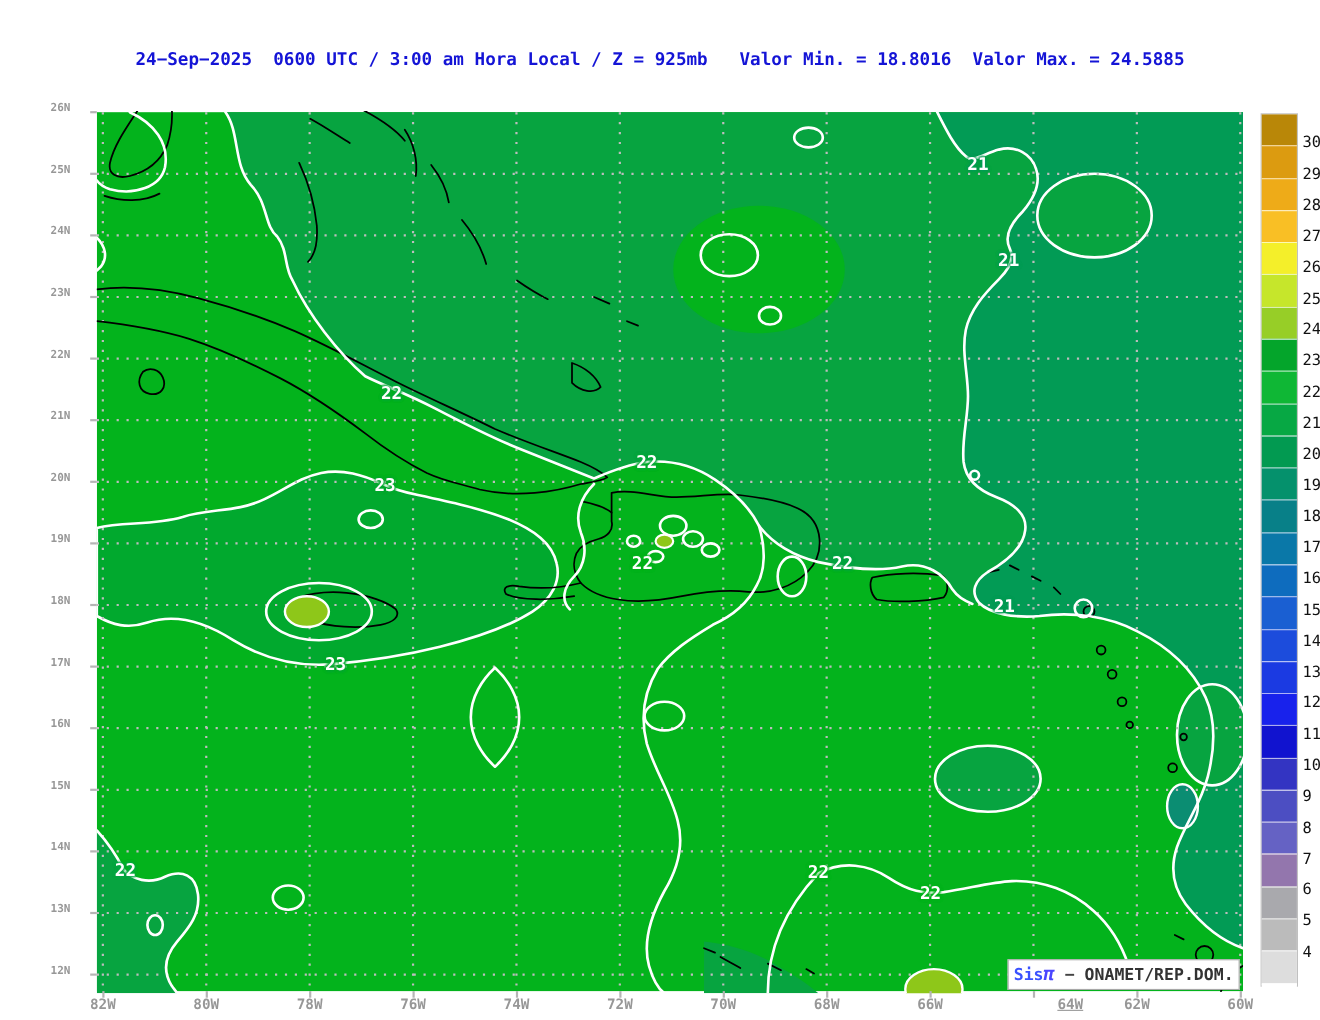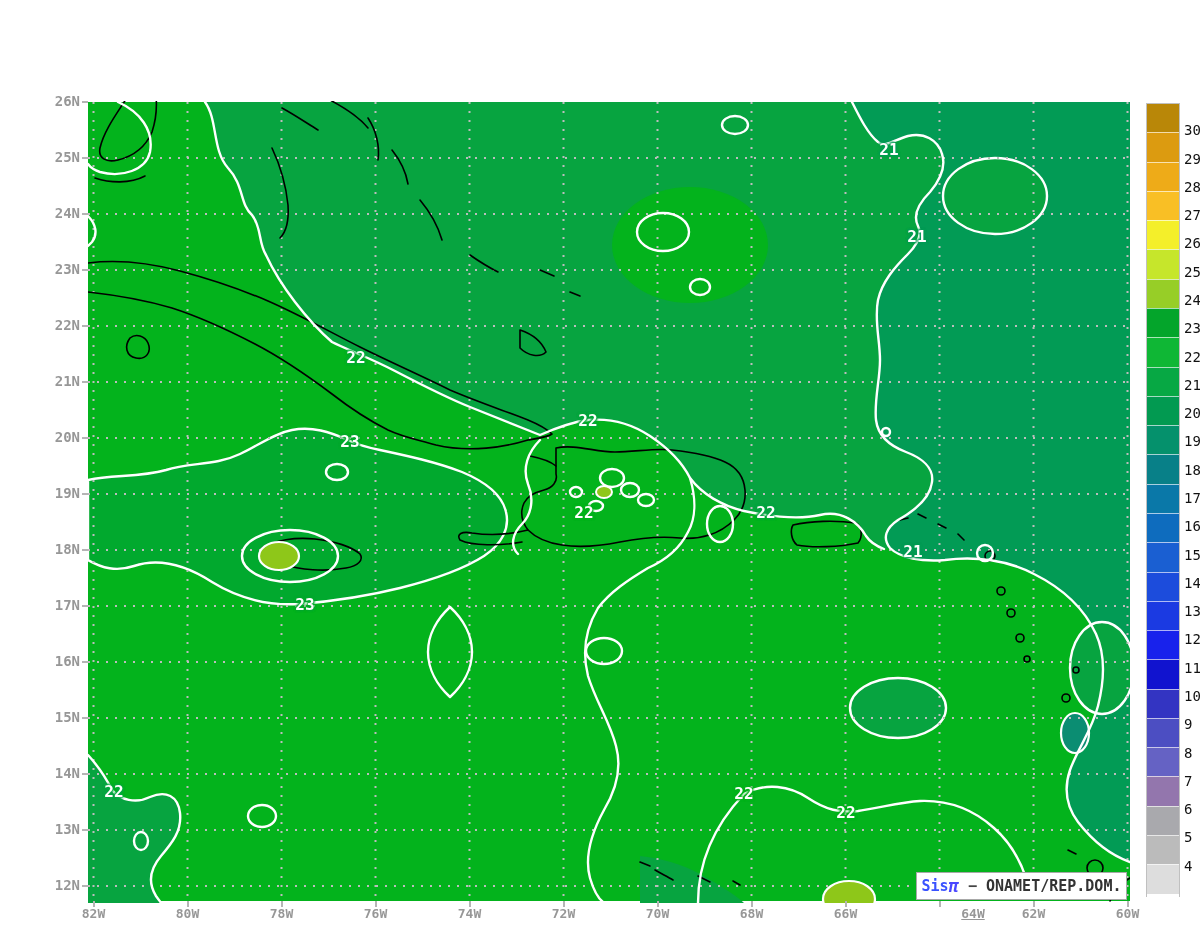--- a/index.html
+++ b/index.html
@@ -5,21 +5,21 @@
   html,body{margin:0;padding:0;background:#ffffff;}
   .stage{position:relative;width:1200px;height:927px;background:#ffffff;overflow:hidden;
          font-family:"DejaVu Sans Mono",monospace;}
   .hdr-title{position:absolute;top:2px;left:0;width:1200px;text-align:center;
              font-size:29px;color:#1a1a1a;letter-spacing:1px;white-space:pre;}
   .hdr-line1{position:absolute;top:44px;left:0;width:1200px;text-align:center;
              font-size:16px;font-weight:bold;color:#1414d6;white-space:pre;}
   .hdr-line2{position:absolute;top:66px;left:0;width:1200px;text-align:center;
              font-size:15px;font-weight:bold;color:#1f87e8;white-space:pre;}
   .map-svg{position:absolute;left:88px;top:101px;width:1042px;height:802px;}
-  .lat-label{position:absolute;left:28px;width:52px;text-align:right;font-size:14px;
+  .lat-label{position:absolute;left:12px;width:52px;text-align:right;font-size:10px;
              font-weight:bold;color:#979797;white-space:pre;}
   .lon-label{position:absolute;width:44px;text-align:center;font-size:13px;
              font-weight:bold;color:#979797;}
   .axis-tick-h{position:absolute;width:6px;height:2px;background:#b5b5b5;}
   .axis-tick-v{position:absolute;width:2px;height:6px;background:#b5b5b5;}
   .cbar{position:absolute;left:1146px;top:103px;width:32px;height:792px;
         border:1px solid #c0c0c0;background:#fff;}
   .cbar-band{width:100%;}
   .cbar-band + .cbar-band{border-top:1px solid rgba(255,255,255,.65);}
   .cbar-label{position:absolute;left:1184px;font-size:14px;color:#111;width:30px;}
@@ -33,20 +33,21 @@
   .wm-dash{color:#444444;}
   .wm-org{color:#333333;}
   svg .coast{fill:none;stroke:var(--coast);stroke-width:1.6;stroke-linecap:round;stroke-linejoin:round;}
   svg .ctr{fill:none;stroke:var(--contour);stroke-width:2.4;stroke-linecap:round;stroke-linejoin:round;}
 </style>
 </head>
 <body>
 
 <div class="stage">
 
+  <div class="hdr-line1">24−Sep−2025  0600 UTC / 3:00 am Hora Local / Z = 925mb   Valor Min. = 18.8016  Valor Max. = 24.5885</div>
 
   <svg class="map-svg" viewBox="88 101 1042 802" preserveAspectRatio="none">
 
     <rect x="88" y="102" width="1042" height="799" style="fill:var(--band_22_23)"></rect>
 
     <path style="fill:var(--band_21_22)" d="M 205,102 L 852,102 C 860,118 868,134 878,142 C 884,148 894,140 908,136 C 924,132 938,140 942,154 C 946,166 940,180 930,192 C 920,202 912,214 918,226 C 922,234 918,244 908,254 C 894,268 882,282 878,300 C 874,320 880,340 880,360 C 880,380 874,400 876,420 C 878,436 890,446 906,452 C 922,458 934,468 932,482 C 930,498 916,510 898,520 C 886,528 882,538 890,548 L 884,549 C 876,546 870,542 866,536 C 858,522 842,510 820,515 C 798,520 772,517 752,512 C 722,506 702,494 690,478 C 682,462 668,448 650,436 C 632,424 610,418 588,420 C 572,422 556,428 540,435 C 520,427 495,417 470,407 C 445,397 420,384 395,371 C 370,358 348,350 332,342 C 318,330 305,315 295,302 C 282,285 272,268 266,255 C 258,242 262,228 252,215 C 240,205 244,185 228,168 C 212,150 218,120 205,102 Z"></path>
 
     <ellipse cx="690" cy="245" rx="78" ry="58" style="fill:var(--band_22_23)"></ellipse>
 
     <path style="fill:var(--band_20_21)" d="M 852,102 L 1130,102 L 1130,862 C 1110,855 1092,840 1078,822 C 1066,806 1064,788 1070,770 C 1078,748 1092,730 1098,706 C 1104,682 1106,656 1096,634 C 1084,608 1062,588 1034,574 C 1008,560 975,556 945,560 C 922,562 900,558 890,548 C 882,538 886,528 898,520 C 916,510 930,498 932,482 C 934,468 922,458 906,452 C 890,446 878,436 876,420 C 874,400 880,380 880,360 C 880,340 874,320 878,300 C 882,282 894,268 908,254 C 918,244 922,234 918,226 C 912,214 920,202 930,192 C 940,180 946,166 942,154 C 938,140 924,132 908,136 C 894,140 884,148 878,142 C 868,134 860,118 852,102 Z"></path>

